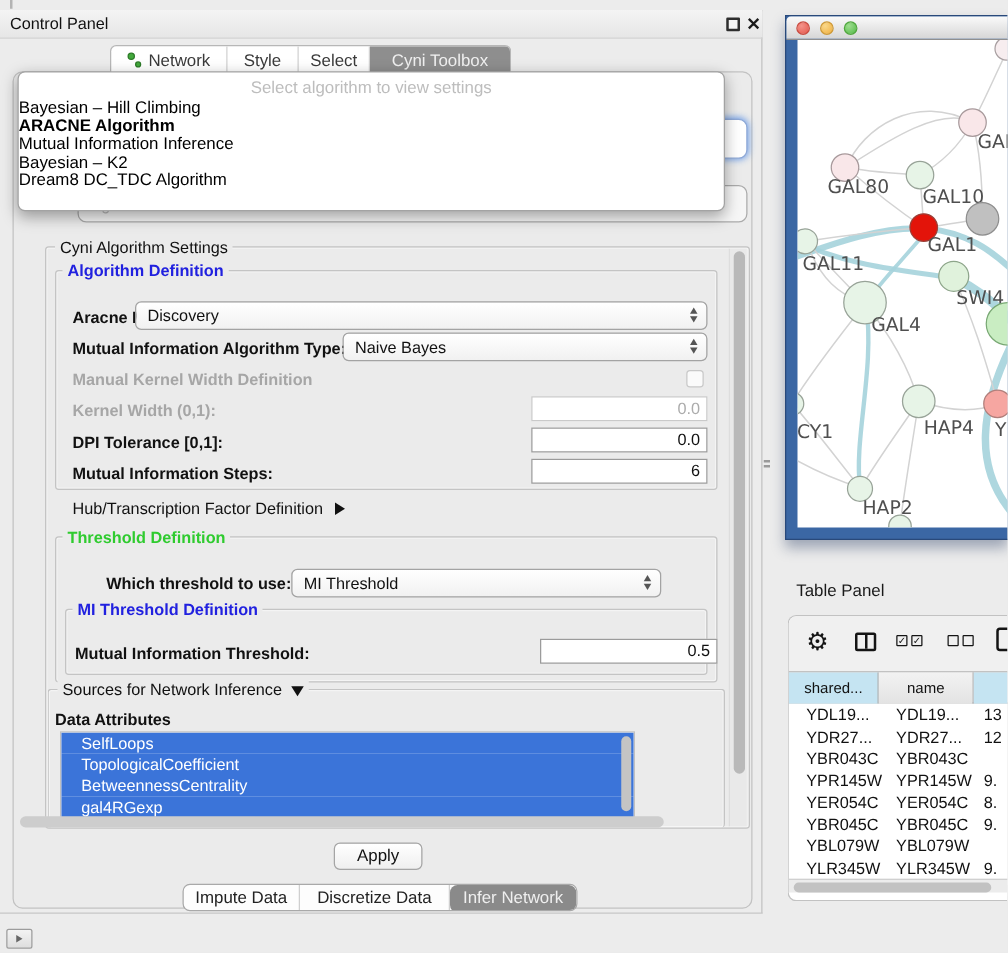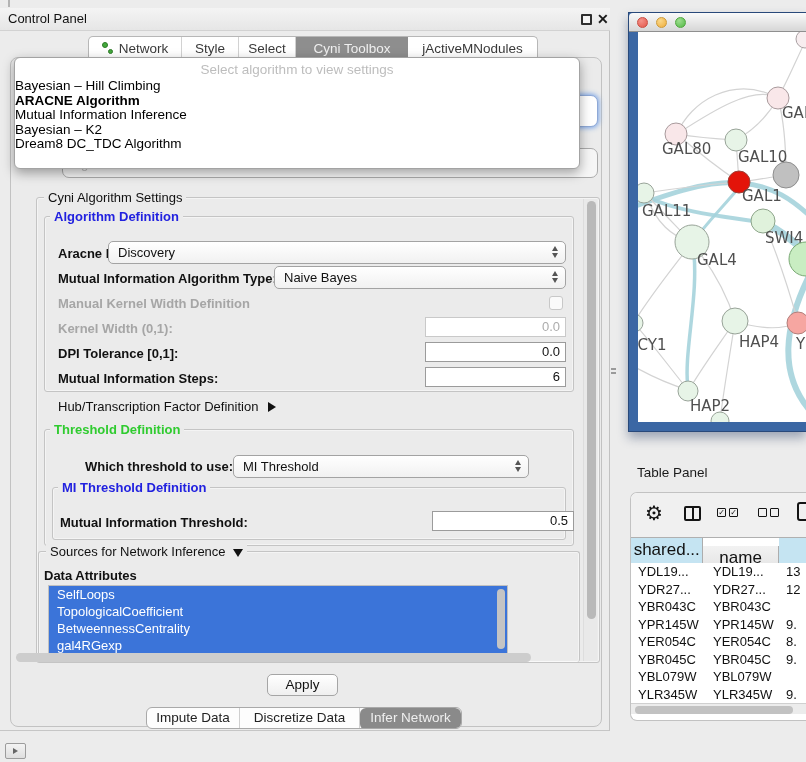--- a/index.html
+++ b/index.html
@@ -82,21 +82,21 @@
     border:1px solid #C8C8C8; border-radius:3px; background:#FAFAFA; z-index:3; }
 
   #hub-row { position:absolute; left:58px; top:399px; z-index:3; font-size:13px; }
   .tri-right { display:inline-block; width:0; height:0; border-top:5.5px solid transparent;
     border-bottom:5.5px solid transparent; border-left:8px solid #111; margin-left:10px; vertical-align:-1px; }
   .tri-down { display:inline-block; width:0; height:0; border-left:5.5px solid transparent;
     border-right:5.5px solid transparent; border-top:8px solid #111; margin-left:7px; vertical-align:-1px; }
 
   #attr-list { position:absolute; left:48px; top:585px; width:460px; height:70px; background:#FFF;
     border:1px solid #C0C0C0; overflow:hidden; z-index:3; }
-  .attr-item { height:17px; line-height:17px; padding-left:8px; font-size:13px; }
+  .attr-item { height:17px; line-height:17px; padding-left:16px; font-size:13px; }
   .attr-item.selected { background:#3B74D9; color:#FFF; }
   #attr-vscroll { position:absolute; right:2px; top:3px; width:8px; height:60px; background:#C4C4C4; border-radius:4px; }
 
   
   #set-vtrack { position:absolute; left:583px; top:199px; width:14px; height:462px; background:#E9E9E9; border-left:1px solid #DDD; z-index:3; }
   #set-vthumb { position:absolute; left:2.5px; top:2px; width:9px; height:418px; background:#B9B9B9; border-radius:5px; }
   #set-hthumb { position:absolute; left:16px; top:653px; width:515px; height:9px; background:#CDCDCD; border-radius:4.5px; z-index:3; }
 
   #apply-btn { position:absolute; left:267px; top:674px; width:71px; height:22px; z-index:3;
     background:linear-gradient(#FFFFFF,#EFEFEF); border:1px solid #A5A5A5; border-radius:5px;
@@ -141,27 +141,27 @@
   #ico-gear { position:absolute; left:14px; top:8px; font-size:20px; color:#141414; }
   #ico-split { position:absolute; left:53px; top:13px; width:17px; height:15px; border:2px solid #141414; border-radius:2px; }
   #ico-split i { position:absolute; left:50%; top:0; width:2px; height:11px; background:#141414; margin-left:-1px; }
   .chkpair { position:absolute; top:15px; display:flex; gap:3px; }
   #chk-on { left:86px; } #chk-off { left:127px; }
   .cbx { width:9px; height:9px; border:1.5px solid #141414; border-radius:1px; font-size:8px; line-height:8px; text-align:center; color:#141414; }
   #ico-page { position:absolute; left:166px; top:9px; width:13px; height:19px; border:2px solid #141414; border-radius:3px; }
 
   #tp-header { position:absolute; left:0; top:44px; width:176px; height:26px; display:flex;
     border-top:1px solid #B0B0B0; border-bottom:1px solid #9E9E9E; }
-  .th { height:25px; line-height:24px; text-align:center; font-size:17px; color:#111;
+  .th { height:25px; line-height:24px; text-align:center; font-size:12px; color:#111;
     background:linear-gradient(#F2F2F2,#E3E3E3); border-right:1px solid #ADADAD; overflow:hidden; white-space:nowrap; }
-  .th:nth-child(1){width:77px;} .th:nth-child(2){width:80px;margin-top:8px;} .th:nth-child(3){width:30px; border-right:none;}
+  .th:nth-child(1){width:77px;} .th:nth-child(2){width:80px;} .th:nth-child(3){width:30px; border-right:none;}
   .th.blue { background:#C5E4F2; }
 
   #tp-rows { position:absolute; left:0; top:70px; width:176px; height:145px; background:#FFF; overflow:hidden; }
-  .tr { display:flex; height:17.5px; line-height:17.5px; }
+  .tr { display:flex; height:17.5px; line-height:17.5px;padding-left:7px; }
   .td { overflow:hidden; white-space:nowrap; font-size:13px; color:#111; }
   .td:nth-child(1){width:77px; padding-left:7px;} .td:nth-child(2){width:69px; padding-left:5px;}
   .td:nth-child(3){width:30px; padding-left:9px;}
   #tp-hscroll { position:absolute; left:0; top:210px; width:176px; height:11px; background:#ECECEC; border-top:1px solid #D0D0D0; }
   #tp-hthumb { position:absolute; left:4px; top:1.5px; width:158px; height:8px; background:#C2C2C2; border-radius:4px; }
 </style>
 </head>
 <body>
 
 <div id="cp-window"></div>
@@ -186,23 +186,20 @@
       <span>Network</span>
     </div>
     <div class="tab">
       <span>Style</span>
     </div>
     <div class="tab">
       <span>Select</span>
     </div>
     <div class="tab selected">
       <span>Cyni Toolbox</span>
-    </div>
-    <div class="tab">
-      <span>jActiveMNodules</span>
     </div>
   </div>
 
 <div id="algo-dropdown">
   <div id="algo-placeholder">Select algorithm to view settings</div>
   <div id="algo-items">
       <div class="dd-item">Bayesian – Hill Climbing</div>
       <div class="dd-item bold">ARACNE Algorithm</div>
       <div class="dd-item">Mutual Information Inference</div>
       <div class="dd-item">Bayesian – K2</div>

